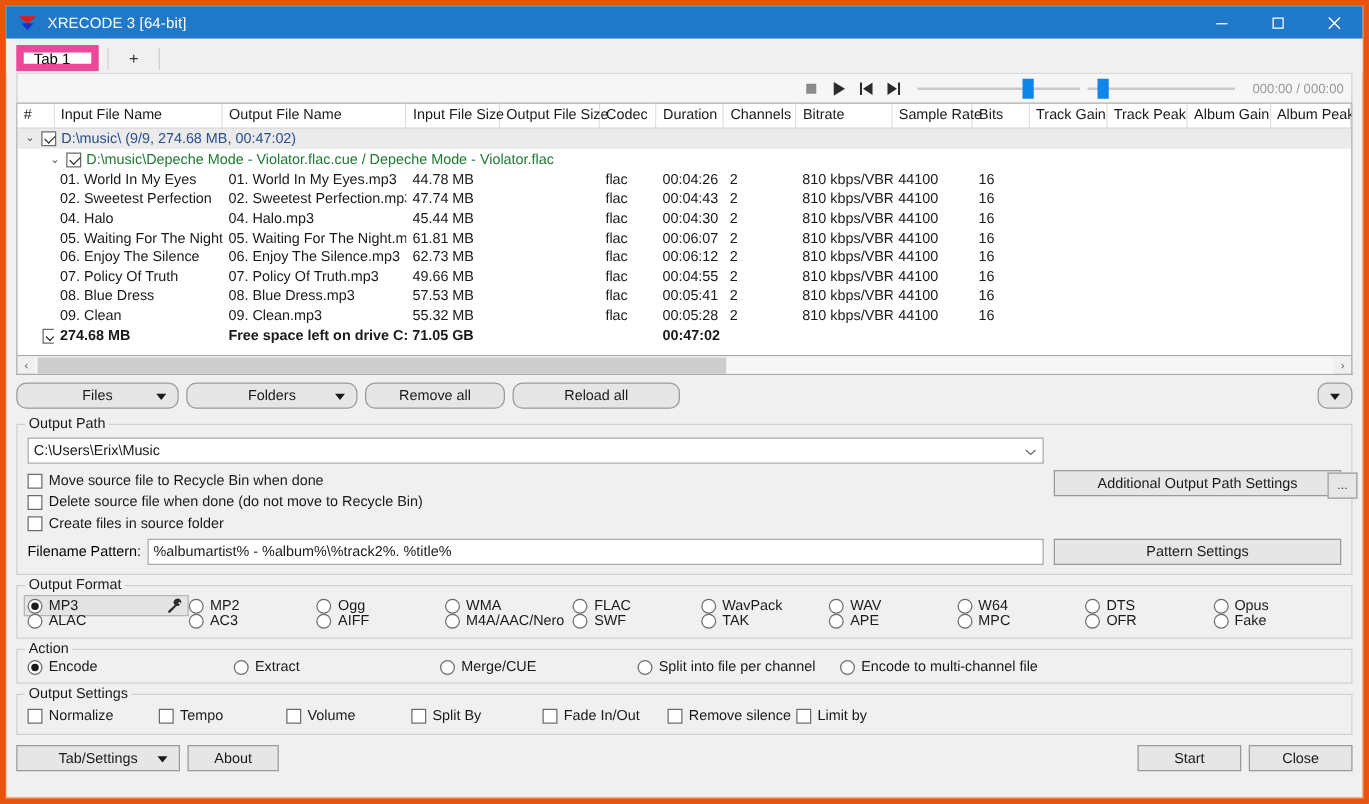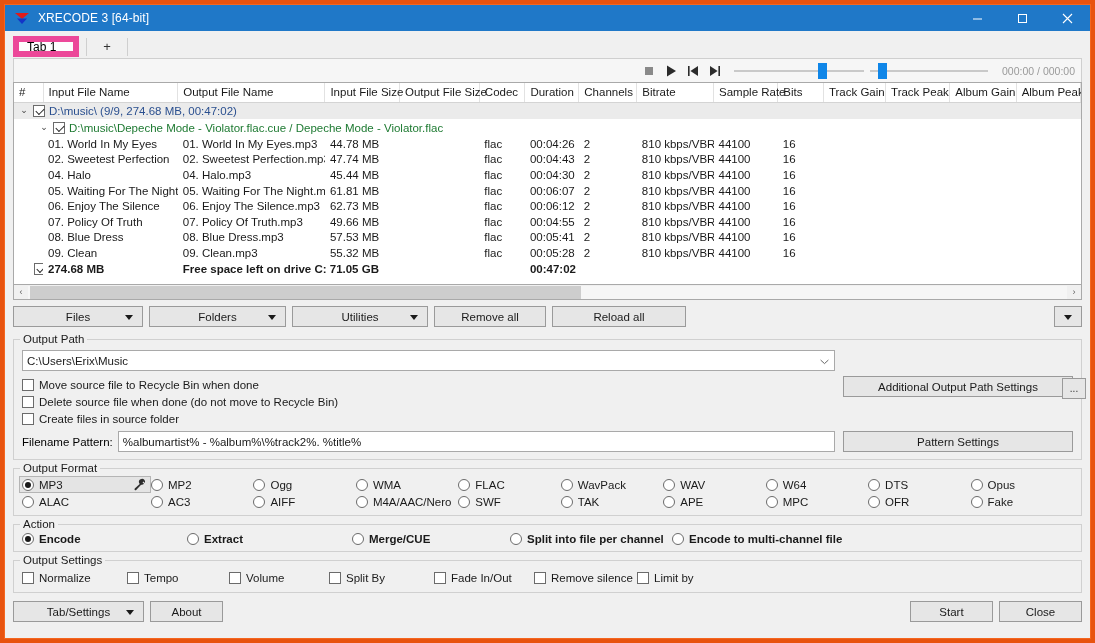--- a/index.html
+++ b/index.html
@@ -230,21 +230,21 @@
     margin-top: -2px;
     border-left: 4px solid transparent;
     border-right: 4px solid transparent;
     border-top: 5px solid #1a1a1a;
   }
   #toolrow {
     display: flex; align-items: center; gap: 6px;
     padding: 6px 0 5px 0;
     flex: 0 0 auto;
   }
-  #toolrow .btn { flex: 0 0 auto; }
+  #toolrow .btn { flex: 0 0 auto; border-radius: 8px; }
   .spacer { flex: 1 1 auto; }
   
   .group {
     border: 1px solid #d0d0d0;
     position: relative;
     margin-top: 8px;
     padding: 0;
     flex: 0 0 auto;
   }
   .group > .glabel {
@@ -294,38 +294,36 @@
   .rb.sel:after {
     content: ""; width: 6px; height: 6px; border-radius: 50%; background: #1a1a1a;
   }
   .rbline {
     display: flex; align-items: center; gap: 5px;
     font-size: 11.5px; color: #1a1a1a;
   }
   .fmtgrid {
     display: grid;
     grid-template-columns: repeat(7, 1fr);
-    row-gap: 5px;
     padding: 9px 8px 7px 8px;
   }
   .fmtsel {
     background: #e4e4e4;
     border: 1px solid #b5b5b5;
     display: flex; align-items: center;
     padding: 1px 2px 1px 2px;
     gap: 5px;
     margin: -2px 0 -2px -3px;
     width: 132px;
   }
   .wrench { margin-left: auto; margin-right: 2px; display: flex; align-items: center;}
   .actiongrid {
     display: grid;
     grid-template-columns: 165px 165px 158px 162px auto;
     padding: 8px 8px 6px 8px;
-    font-weight: bold;
   }
   .setgrid {
     display: grid;
     grid-template-columns: 105px 102px 100px 105px 100px 103px auto;
     padding: 8px 8px 6px 8px;
   }
   
   #bottombar {
     display: flex; align-items: center; gap: 6px;
     padding: 8px 0 8px 0;
@@ -643,24 +641,20 @@
 
       <div id="toolrow">
         <div class="btn dd" style="width:130px">
           <span>Files</span>
           <span class="caret"></span>
         </div>
         <div class="btn dd" style="width:137px">
           <span>Folders</span>
           <span class="caret"></span>
         </div>
-        <div class="btn dd" style="width:136px">
-          <span>Utilities</span>
-          <span class="caret"></span>
-        </div>
         <div class="btn" style="width:112px">Remove all</div>
         <div class="btn" style="width:134px">Reload all</div>
         <div class="spacer"></div>
         <div class="btn dd" style="width:28px">
           <span class="caret" style="right:9px"></span>
         </div>
       </div>
 
       <div class="group" id="opathblock" style="padding:10px 8px 7px 8px;">
         <div class="glabel">Output Path</div>

